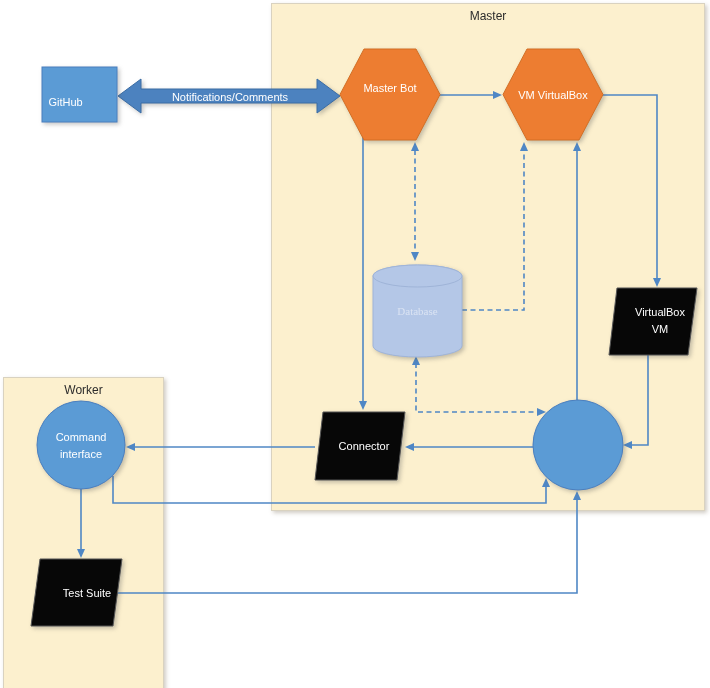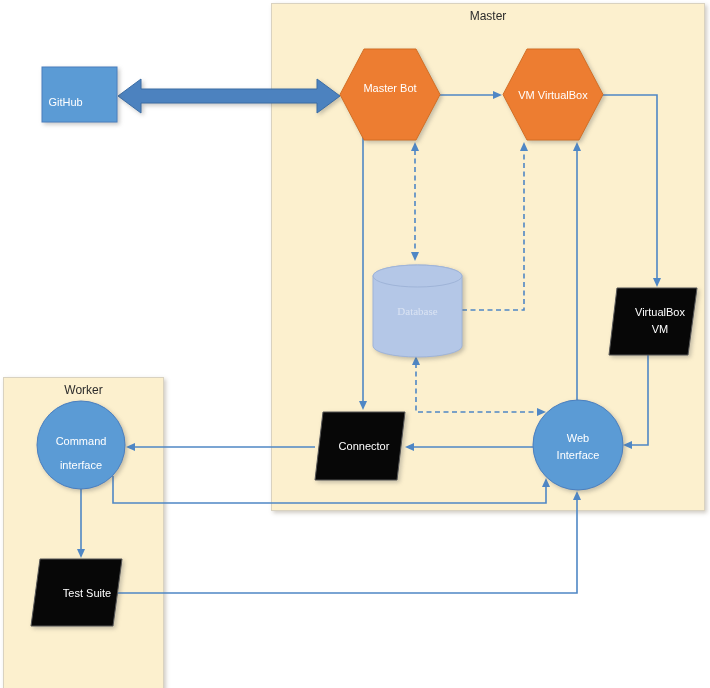--- a/index.html
+++ b/index.html
@@ -17,21 +17,21 @@
               color:#FFFFFF;pointer-events:none;white-space:normal;}
   #lbl-github{left:28px;top:67px;width:75px;height:69px;display:flex;
               align-items:center;justify-content:center;}
   #lbl-arrow{left:150px;top:89px;width:160px;}
   #lbl-github-bot{left:358px;top:80px;width:64px;line-height:17px;}
   #lbl-vm-controller{left:503px;top:87px;width:100px;}
   #lbl-database{left:377px;top:303px;width:81px;color:#DAE3F3;font-family:Liberation Serif, serif;}
   #lbl-virtualbox{left:621px;top:304px;width:64px;line-height:17px;margin-left:7px;}
   #lbl-connector{left:320px;top:438px;width:88px;}
   #lbl-web{left:548px;top:430px;width:60px;line-height:17px;}
-  #lbl-command{left:46px;top:429px;width:70px;line-height:24px;}
+  #lbl-command{left:46px;top:429px;width:70px;line-height:17px;}
   #lbl-testsuite{left:37px;top:585px;width:100px;}
 </style>
 </head>
 <body>
 
 <div class="stage">
 
   <div class="container" id="master-box">
     <div class="container-label">Master</div>
   </div>
@@ -108,22 +108,22 @@
       <ellipse cx="417.5" cy="276" rx="44.5" ry="11" fill="#B4C7E7" stroke="#9FB4D8" stroke-width="1"></ellipse>
     </g>
     <polygon class="shadow" points="617,288 697,288 688,355 609,355" fill="#070707" stroke="#555555" stroke-width="1"></polygon>
     <polygon class="shadow" points="323,412 405,412 397,480 315,480" fill="#070707" stroke="#555555" stroke-width="1"></polygon>
     <polygon class="shadow" points="40,559 122,559 113,626 31,626" fill="#070707" stroke="#555555" stroke-width="1"></polygon>
     <circle class="shadow" cx="578" cy="445" r="45" fill="#5B9BD5" stroke="#4A7EBE" stroke-width="1"></circle>
     <circle class="shadow" cx="81" cy="445" r="44" fill="#5B9BD5" stroke="#4A7EBE" stroke-width="1"></circle>
   </svg>
 
   <div class="node-label" id="lbl-github">GitHub</div>
+  <div class="node-label" id="lbl-arrow">Notifications/Comments</div>
   <div class="node-label" id="lbl-github-bot">Master Bot</div>
   <div class="node-label" id="lbl-vm-controller">VM VirtualBox</div>
   <div class="node-label" id="lbl-database">Database</div>
   <div class="node-label" id="lbl-virtualbox">VirtualBox VM</div>
   <div class="node-label" id="lbl-connector">Connector</div>
-  <div class="node-label" id="lbl-web">Web Interface</div>
   <div class="node-label" id="lbl-command">Command interface</div>
   <div class="node-label" id="lbl-testsuite">Test Suite</div>
 
 </div>
 
 </body></html>

